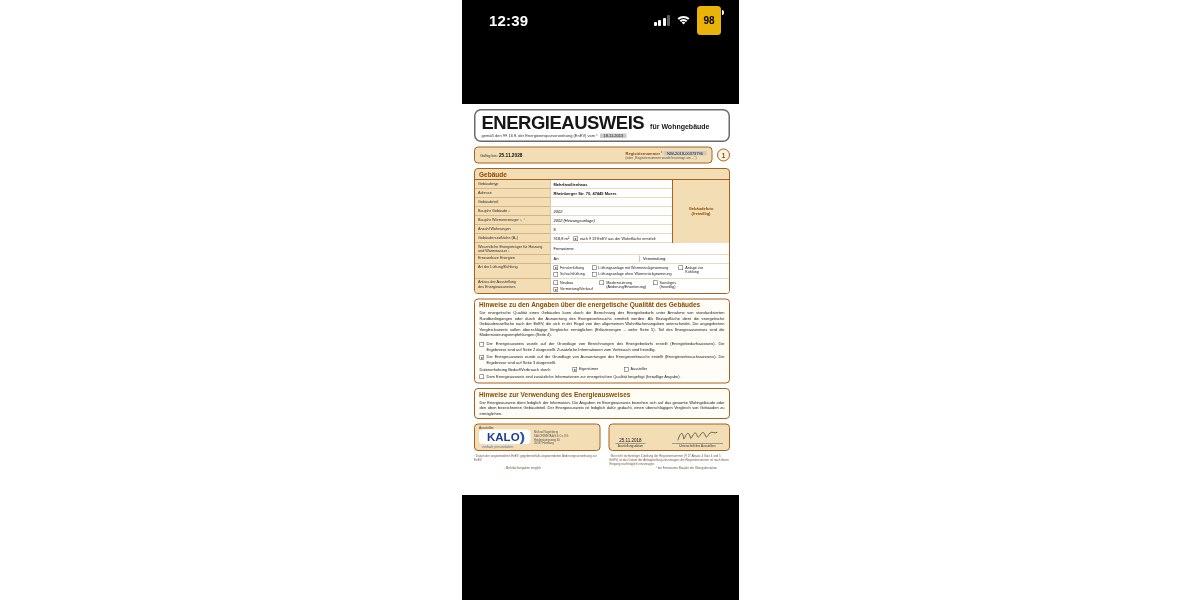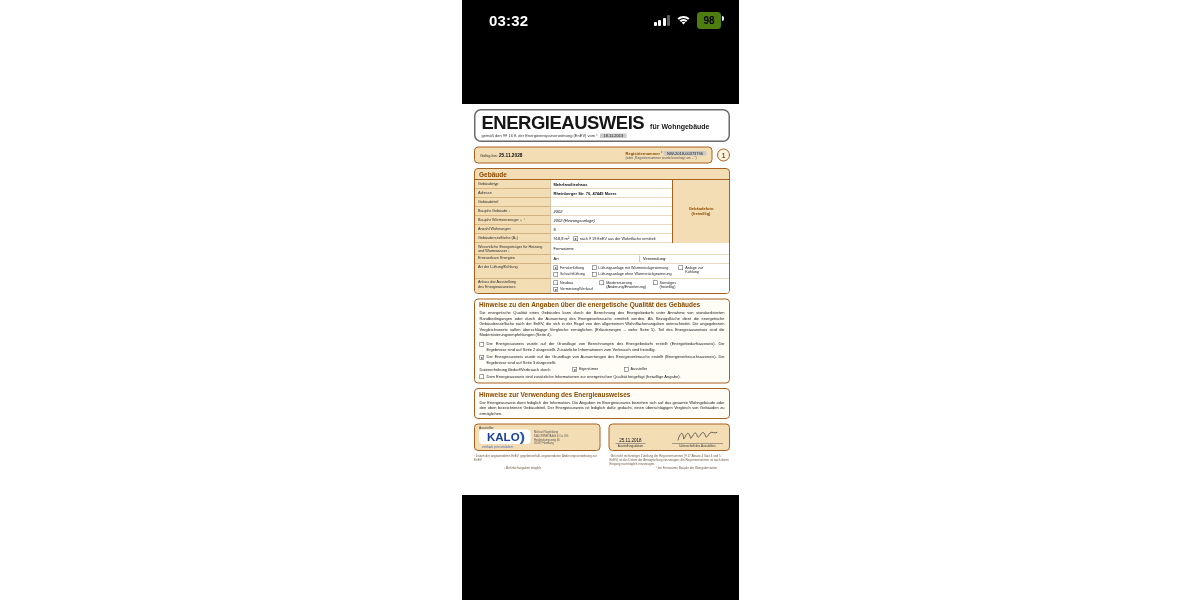--- a/index.html
+++ b/index.html
@@ -10,21 +10,21 @@
   .status-bar{position:absolute;top:0;left:0;right:0;height:32px;display:flex;align-items:center;
     justify-content:space-between;padding:8px 18px 0 27px;box-sizing:border-box;color:#fff;}
   .time{font-size:15px;font-weight:700;letter-spacing:.2px;}
   .status-icons{display:flex;align-items:center;gap:5px;}
   .signal{display:flex;align-items:flex-end;gap:1.5px;height:11px;}
   .signal i{width:3px;border-radius:1px;background:#fff;display:block;}
   .signal i:nth-child(1){height:4px;}
   .signal i:nth-child(2){height:6px;}
   .signal i:nth-child(3){height:8px;}
   .signal i:nth-child(4){height:11px;background:#5d5d5d;}
-  .battery{position:relative;width:24px;height:17px;background:#4d7c0f;border-radius:3.5px;display:flex;
+  .battery{position:relative;width:24px;height:29px;background:#eab308;border-radius:3.5px;display:flex;
     align-items:center;justify-content:center;font-size:10px;font-weight:700;color:#000;}
   .battery .nub{position:absolute;right:-3px;top:4px;width:2px;height:5px;background:#fff;border-radius:0 2px 2px 0;}
 
   
   .doc-viewport{position:absolute;top:104px;left:0;width:277px;height:391px;background:#fff;overflow:hidden;}
   .page{width:554px;height:782px;box-sizing:border-box;padding:10px 18px 0 24px;background:#fff;
     transform:scale(0.5);transform-origin:0 0;color:#222;}
 
   .header-box{border:3px solid #6a6a6a;border-radius:14px;padding:6px 12px 5px;}
   .title-row{display:flex;align-items:baseline;gap:12px;}
@@ -100,21 +100,21 @@
   .fn-top .fn2{flex:1;}
   .fn-bottom{display:flex;justify-content:space-between;padding:1px 26px 0 60px;}
 </style>
 </head>
 <body>
 
 <div class="canvas">
   <div class="phone">
 
     <div class="status-bar">
-      <span class="time">03:32</span>
+      <span class="time">12:39</span>
       <div class="status-icons">
         <div class="signal">
             <i></i>
             <i></i>
             <i></i>
             <i></i>
           </div>
         <svg width="17" height="12" viewBox="0 0 17 12">
           <path d="M8.5 10.6 L6.6 8.6 a3 3 0 0 1 3.8 0 Z" fill="#fff"></path>
           <path d="M4.6 6.5 a5.8 5.8 0 0 1 7.8 0 L11 8 a3.9 3.9 0 0 0 -5 0 Z" fill="#fff"></path>

